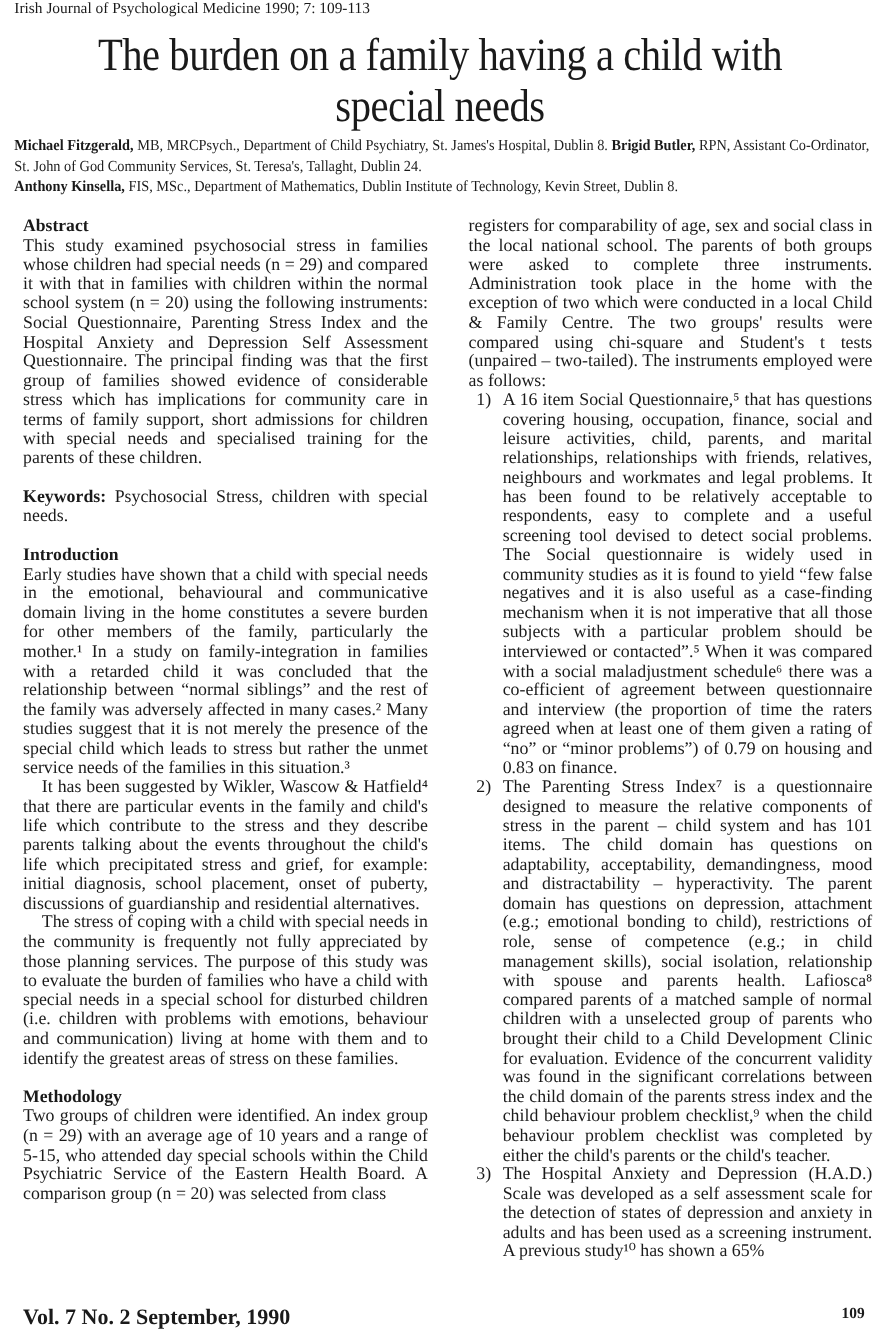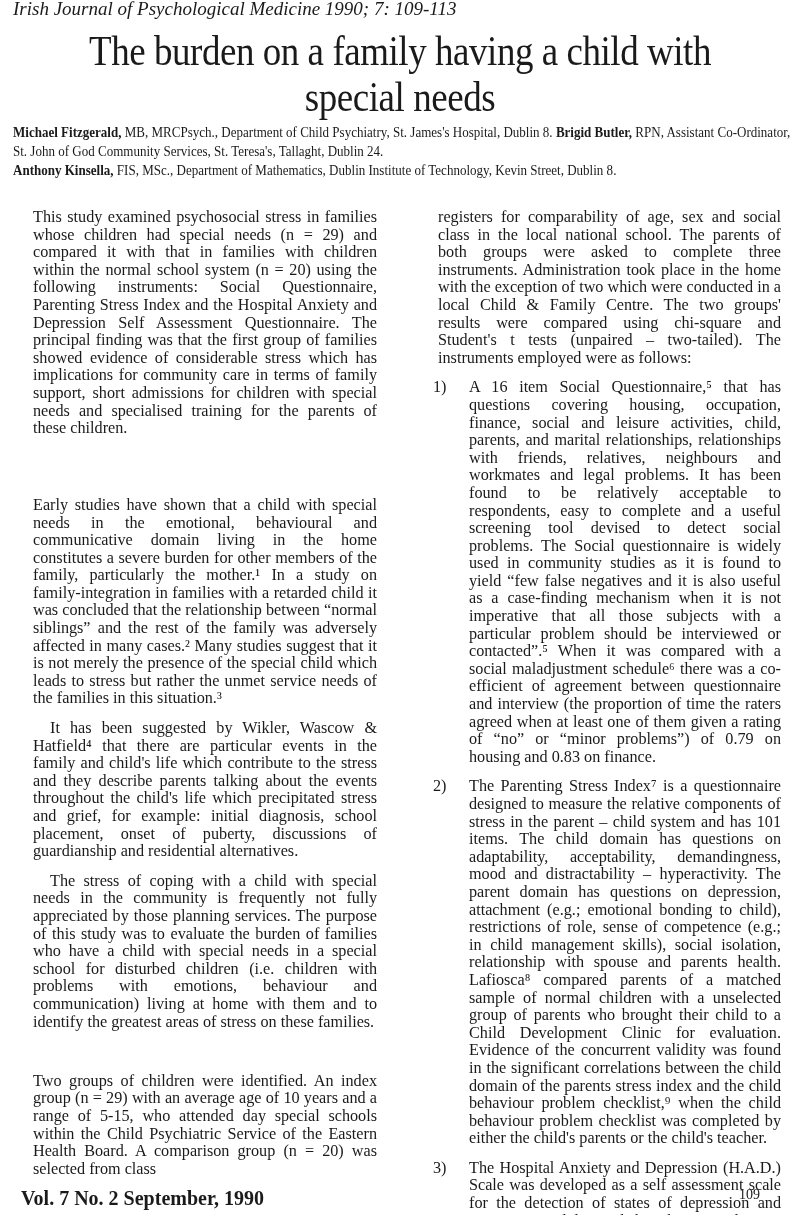--- a/index.html
+++ b/index.html
@@ -2,75 +2,79 @@
 <html><head>
 <meta charset="utf-8">
 <style>
   html, body { margin: 0; padding: 0; background: #ffffff; }
   body {
     width: 800px; height: 1215px; position: relative; overflow: hidden;
     font-family: "Liberation Serif", "DejaVu Serif", serif; color: #1a1a1a;
   }
   .journal-line {
     position: absolute; left: 13px; top: 0px;
-    font-style: italic; font-size: 19px; line-height: 17px;
+    font-size: 14px; line-height: 17px;
   }
   .title {
     position: absolute; left: 0; top: 28px; width: 800px; text-align: center;
     font-family: "Liberation Sans Narrow", "Liberation Serif", serif;
     font-size: 42px; line-height: 46px; letter-spacing: -0.5px;
     transform: scaleX(0.88); transform-origin: center top;
   }
   .authors {
     position: absolute; left: 13px; top: 123px; width: 780px;
     font-size: 14px; line-height: 19px;
     transform: scaleX(0.93); transform-origin: left top; width: 838px;
   }
   .authors b { font-weight: bold; }
   .col {
     position: absolute; top: 197px; font-size: 16.2px; line-height: 17.6px;
     text-align: justify;
   }
   .col-left { left: 21px; width: 368px; }
   .col-right { left: 426px; width: 367px; }
-  .col p { margin: 12px; }
+  .col p { margin: 0; }
   .col h2 {
     margin: 0; font-size: 16px; font-weight: bold; line-height: 17.6px;
   }
   .gap { height: 17.6px; }
   .indent { text-indent: 17px; }
   .list-item { position: relative; padding-left: 31px; }
   .list-num { position: absolute; left: 7px; top: 0; }
   .footer-left {
     position: absolute; left: 21px; top: 1187px; font-weight: bold; font-size: 20px;
   }
   .footer-right {
-    position: absolute; left: 739px; top: 1187px; font-weight: normal; font-size: 14px; text-align: right;
+    position: absolute; left: 765px; top: 1187px; font-weight: bold; font-size: 14px; text-align: right;
   }
 </style>
 </head>
 <body>
 
 <div class="journal-line">Irish Journal of Psychological Medicine 1990; 7: 109-113</div>
 
 <h1 class="title" style="margin:0;font-weight:normal;">The burden on a family having a child with special needs</h1>
 
 <div class="authors">
   <b>Michael Fitzgerald,</b><span> MB, MRCPsych., Department of Child Psychiatry, St. James's Hospital, Dublin 8. </span><b>Brigid Butler,</b><span> RPN, Assistant Co-Ordinator, St. John of God Community Services, St. Teresa's, Tallaght, Dublin 24.</span><br>
   <b>Anthony Kinsella,</b><span> FIS, MSc., Department of Mathematics, Dublin Institute of Technology, Kevin Street, Dublin 8.</span>
 </div>
 
 <div class="col col-left">
+  <h2>Abstract</h2>
   <p>This study examined psychosocial stress in families whose children had special needs (n = 29) and compared it with that in families with children within the normal school system (n = 20) using the following instruments: Social Questionnaire, Parenting Stress Index and the Hospital Anxiety and Depression Self Assessment Questionnaire. The principal finding was that the first group of families showed evidence of considerable stress which has implications for community care in terms of family support, short admissions for children with special needs and specialised training for the parents of these children.</p>
   <div class="gap"></div>
+  <p><b>Keywords:</b><span> Psychosocial Stress, children with special needs.</span></p>
   <div class="gap"></div>
+  <h2>Introduction</h2>
   <p>Early studies have shown that a child with special needs in the emotional, behavioural and communicative domain living in the home constitutes a severe burden for other members of the family, particularly the mother.¹ In a study on family-integration in families with a retarded child it was concluded that the relationship between “normal siblings” and the rest of the family was adversely affected in many cases.² Many studies suggest that it is not merely the presence of the special child which leads to stress but rather the unmet service needs of the families in this situation.³</p>
   <p class="indent">It has been suggested by Wikler, Wascow &amp; Hatfield⁴ that there are particular events in the family and child's life which contribute to the stress and they describe parents talking about the events throughout the child's life which precipitated stress and grief, for example: initial diagnosis, school placement, onset of puberty, discussions of guardianship and residential alternatives.</p>
   <p class="indent">The stress of coping with a child with special needs in the community is frequently not fully appreciated by those planning services. The purpose of this study was to evaluate the burden of families who have a child with special needs in a special school for disturbed children (i.e. children with problems with emotions, behaviour and communication) living at home with them and to identify the greatest areas of stress on these families.</p>
   <div class="gap"></div>
+  <h2>Methodology</h2>
   <p>Two groups of children were identified. An index group (n = 29) with an average age of 10 years and a range of 5-15, who attended day special schools within the Child Psychiatric Service of the Eastern Health Board. A comparison group (n = 20) was selected from class</p>
 </div>
 
 <div class="col col-right">
   <p>registers for comparability of age, sex and social class in the local national school. The parents of both groups were asked to complete three instruments. Administration took place in the home with the exception of two which were conducted in a local Child &amp; Family Centre. The two groups' results were compared using chi-square and Student's t tests (unpaired – two-tailed). The instruments employed were as follows:</p>
   <div class="list-item">
     <span class="list-num">1)</span>
     <p>A 16 item Social Questionnaire,⁵ that has questions covering housing, occupation, finance, social and leisure activities, child, parents, and marital relationships, relationships with friends, relatives, neighbours and workmates and legal problems. It has been found to be relatively acceptable to respondents, easy to complete and a useful screening tool devised to detect social problems. The Social questionnaire is widely used in community studies as it is found to yield “few false negatives and it is also useful as a case-finding mechanism when it is not imperative that all those subjects with a particular problem should be interviewed or contacted”.⁵ When it was compared with a social maladjustment schedule⁶ there was a co-efficient of agreement between questionnaire and interview (the proportion of time the raters agreed when at least one of them given a rating of “no” or “minor problems”) of 0.79 on housing and 0.83 on finance.</p>
   </div>
   <div class="list-item">

